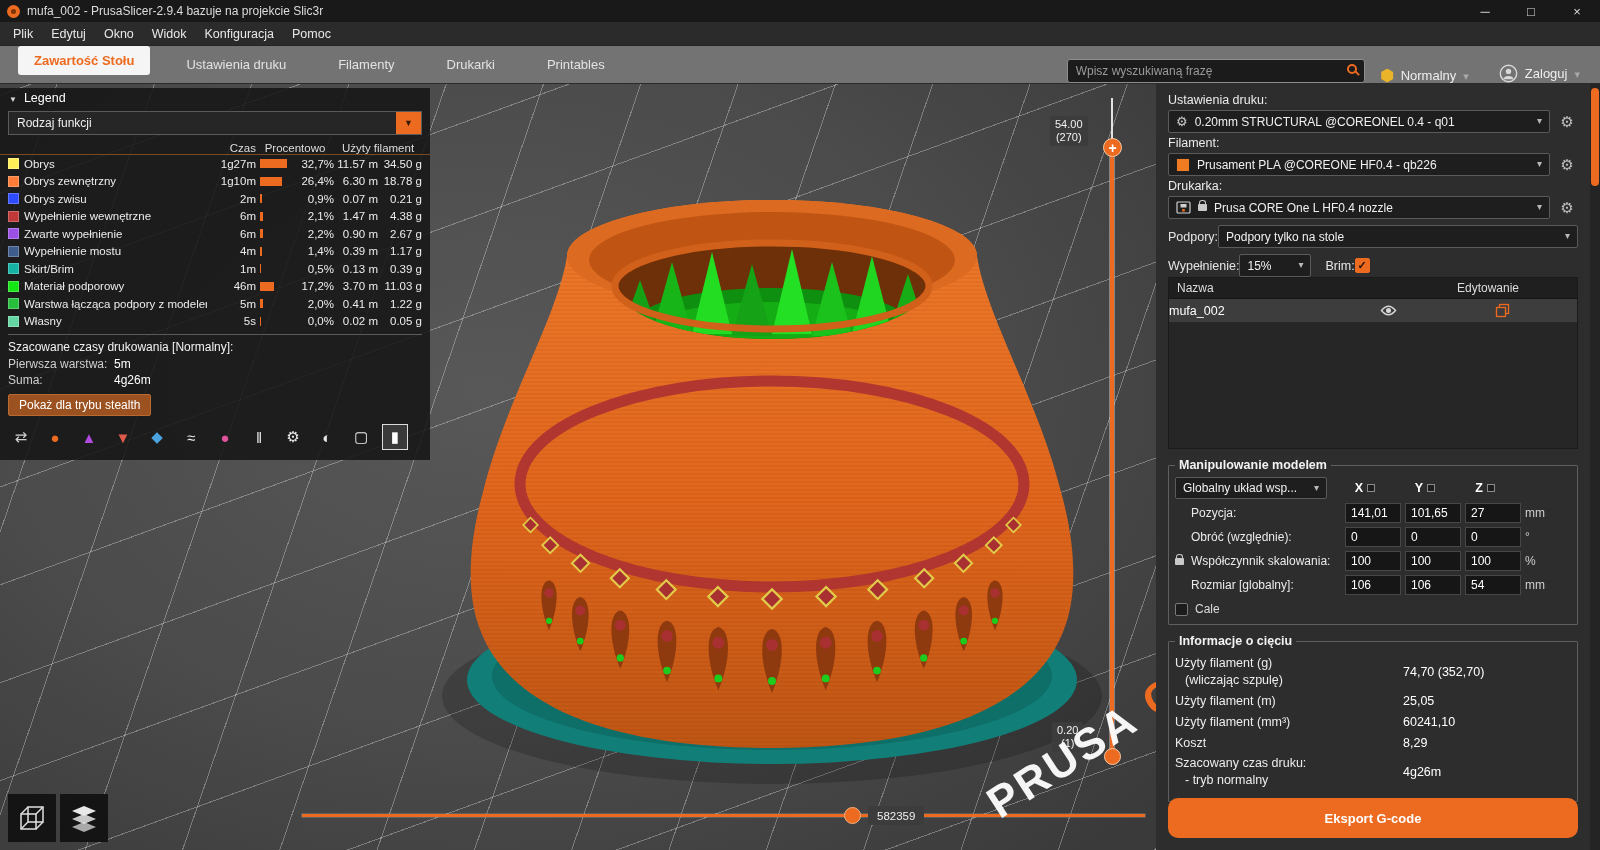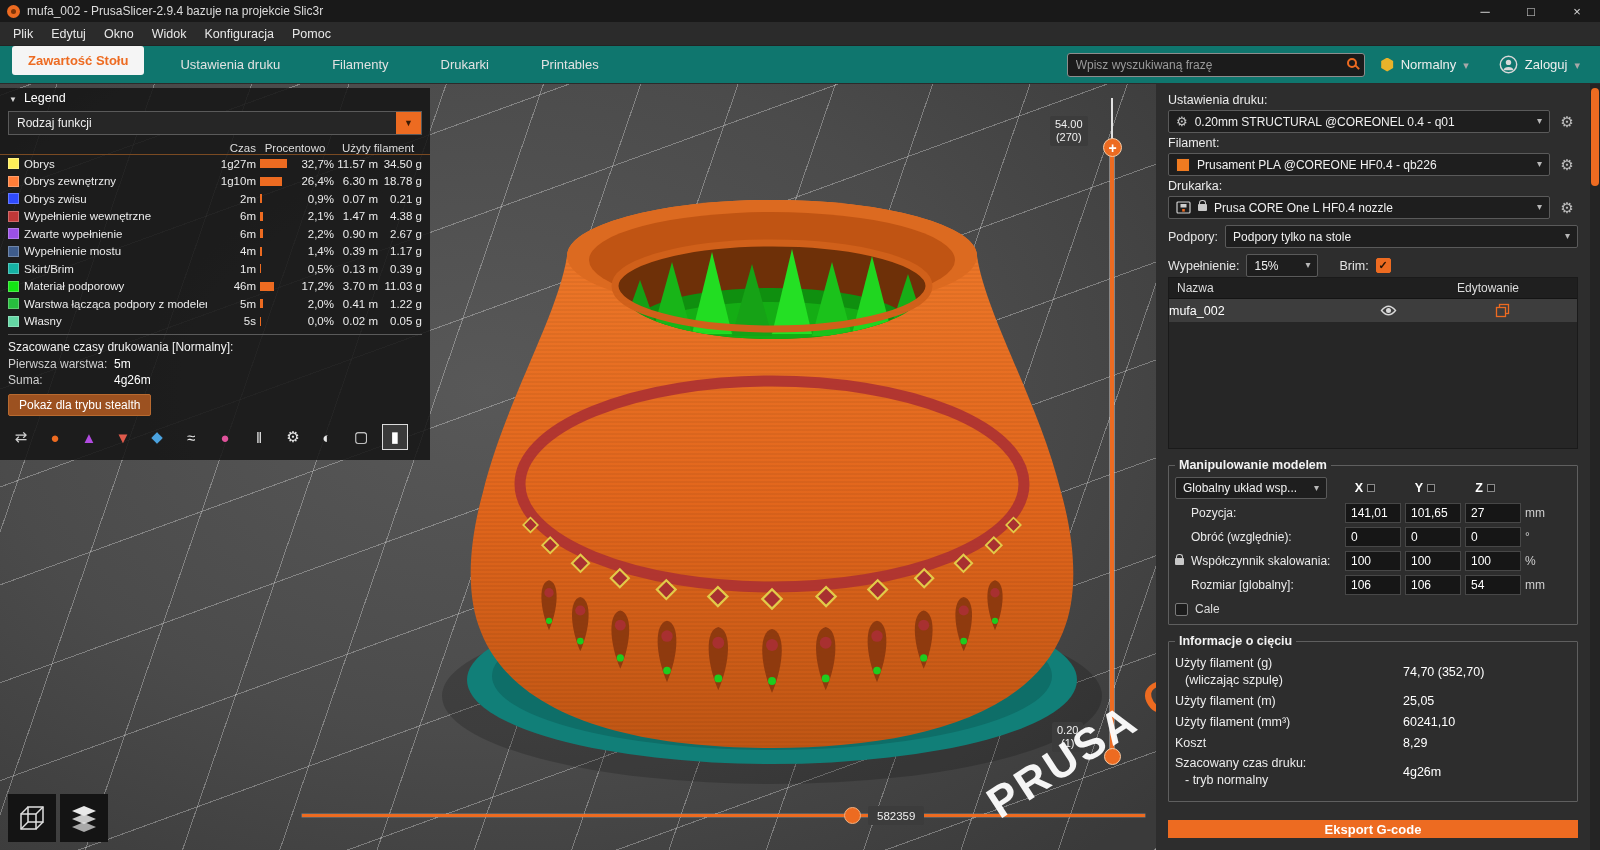--- a/index.html
+++ b/index.html
@@ -12,21 +12,21 @@
 .logo{width:13px;height:13px;border-radius:50%;background:#ED6B21;position:relative;flex:0 0 auto}
 .logo::after{content:"";position:absolute;left:4px;top:4px;width:5px;height:5px;border-radius:50%;background:#7e3407}
 .winbtns{margin-left:auto;display:flex;height:22px}
 .winbtn{width:46px;display:flex;align-items:center;justify-content:center;color:#d8d8d8;font-size:13px}
 
 
 .menubar{height:24px;background:#2b2b2b;display:flex;align-items:center;padding-left:4px;border-bottom:1px solid #242424}
 .menu-item{padding:0 9px;line-height:24px;color:#e8e8e8;font-size:12.5px}
 
 
-.tabbar{height:37px;background:#0f766e;display:flex;align-items:center;padding-left:8px}
+.tabbar{height:37px;background:#737373;display:flex;align-items:flex-end;padding-left:14px}
 .tab{padding:0 26px;line-height:37px;color:#e2e2e2;font-size:13px}
 .tab.active{background:#f5f5f5;color:#ED6B21;line-height:29px;height:29px;border-radius:3px;padding:0 16px;margin:0 10px 0 4px;font-weight:700}
 .search{margin-left:auto;width:298px;height:24px;position:relative;margin-right:16px}
 .search input{width:100%;height:100%;background:#1b1b1b;border:1px solid #8d8d8d;border-radius:3px;color:#ddd;padding:0 26px 0 8px;font-size:12px;outline:none}
 .search input::placeholder{color:#9a9a9a}
 .mag{position:absolute;right:8px;top:5px;width:10px;height:10px;border:2px solid #ED6B21;border-radius:50%}
 .mag::after{content:"";position:absolute;width:6px;height:2px;background:#ED6B21;transform:rotate(45deg);right:-5px;bottom:-2px}
 .mode,.login{display:flex;align-items:center;gap:7px;margin-right:30px;font-size:13px;color:#eee}
 .login{margin-right:20px}
 .hex{width:13px;height:14px;clip-path:polygon(50% 0,96% 25%,96% 75%,50% 100%,4% 75%,4% 25%)}
@@ -90,21 +90,21 @@
 
 
 .right-panel{position:absolute;left:1156px;right:10px;top:0;bottom:0;background:#2d2d2d;padding:6px 12px 0;overflow:hidden}
 .rp-label{font-size:12.5px;color:#ececec;margin:3px 0 3px}
 .combo-row{display:flex;align-items:center;gap:6px}
 .combo{flex:1;height:23px;background:#1e1e1e;border:1px solid #5a5a5a;border-radius:2px;display:flex;align-items:center;gap:7px;padding:0 22px 0 7px;position:relative;font-size:12px;color:#f0f0f0;white-space:nowrap;overflow:hidden}
 .combo::after{content:"▾";position:absolute;right:7px;top:4px;color:#b8b8b8;font-size:10px}
 .gearbtn{width:22px;height:22px;display:flex;align-items:center;justify-content:center;color:#bdbdbd;font-size:15px}
 .swatch{width:14px;height:14px;border:1px solid #222;flex:0 0 auto}
 .geari{font-size:13px;color:#c8c8c8}
-.inline-row{display:flex;align-items:center;gap:7px;margin-top:6px;font-size:12.5px}
+.inline-row{display:flex;align-items:center;gap:0;margin-top:6px;font-size:12.5px}
 .combo.small{flex:0 0 72px}
 .combo.supports{flex:1}
 .cb{width:15px;height:15px;border:1px solid #7a7a7a;background:#1c1c1c;display:inline-flex;align-items:center;justify-content:center;border-radius:2px}
 .cb.checked{background:#ED6B21;border-color:#ED6B21}
 .cb.checked::after{content:"✓";font-size:11px;font-weight:700;color:#2a1403}
 .lockico{width:9px;height:7px;background:#c9c9c9;border-radius:1px;position:relative;display:inline-block}
 .lockico::before{content:"";position:absolute;left:1px;top:-4px;width:5px;height:5px;border:1.5px solid #c9c9c9;border-bottom:none;border-radius:3px 3px 0 0}
 .objlist{height:172px;background:#262626;border:1px solid #1a1a1a;display:flex;flex-direction:column}
 .obj-head{display:flex;height:21px;background:#1f1f1f;border-bottom:1px solid #141414;align-items:center;font-size:12px;color:#ddd}
 .obj-head .c1{flex:1;padding-left:8px}
@@ -125,21 +125,21 @@
 .mlabel{color:#eaeaea;white-space:nowrap}
 .mfield{height:20px;background:#161616;border:1px solid #474747;color:#fff;display:flex;align-items:center;padding:0 5px}
 .munit{color:#cfcfcf}
 .cale-row{display:flex;align-items:center;gap:7px;margin-top:7px;font-size:12px;color:#dcdcdc}
 .cale-row .cb{width:13px;height:13px}
 .irow{display:grid;grid-template-columns:228px 1fr;align-items:center;margin:4px 0;font-size:12.5px}
 .ilabel{color:#ececec;line-height:1.35}
 .isub{display:block;padding-left:10px}
 .isub:empty{display:none}
 .ivalue{color:#fff}
-.export-btn{position:absolute;left:12px;right:12px;bottom:12px;height:18px;background:#ED6B21;color:#fff;font-weight:700;font-size:13px;display:flex;align-items:center;justify-content:center;border-radius:0}
+.export-btn{position:absolute;left:12px;right:12px;bottom:12px;height:40px;background:#ED6B21;color:#fff;font-weight:700;font-size:13px;display:flex;align-items:center;justify-content:center;border-radius:10px}
 .vscroll{position:absolute;right:0;top:0;bottom:0;width:10px;background:#242424}
 .vthumb{position:absolute;left:1px;top:4px;width:8px;height:98px;background:#ED6B21;border-radius:4px}
 svg{display:block}
 </style>
 </head>
 <body>
 
 <div class="app">
 
   <div class="titlebar">

